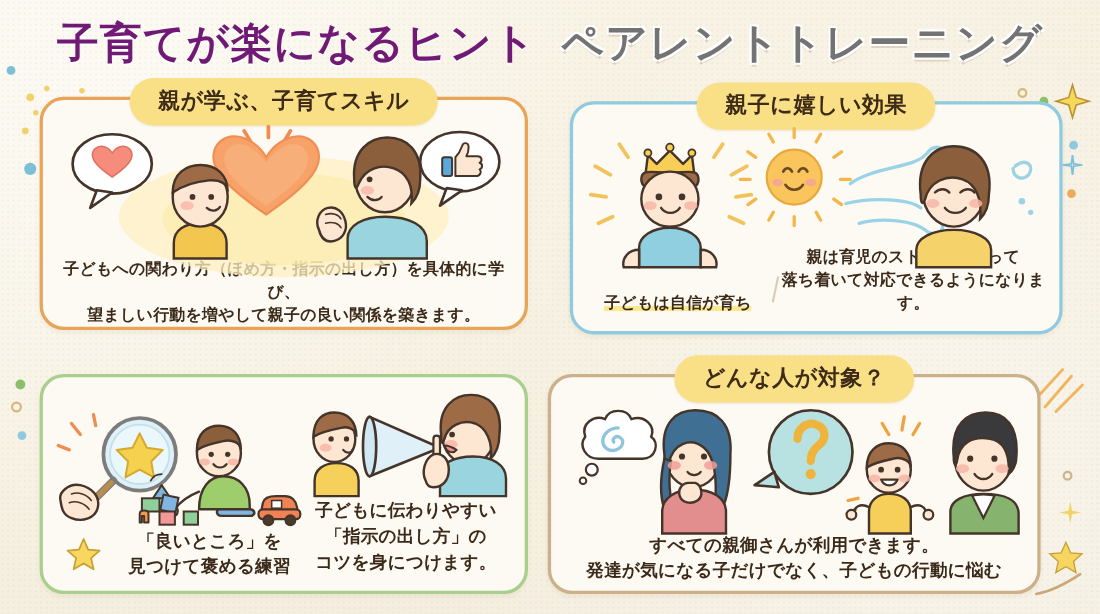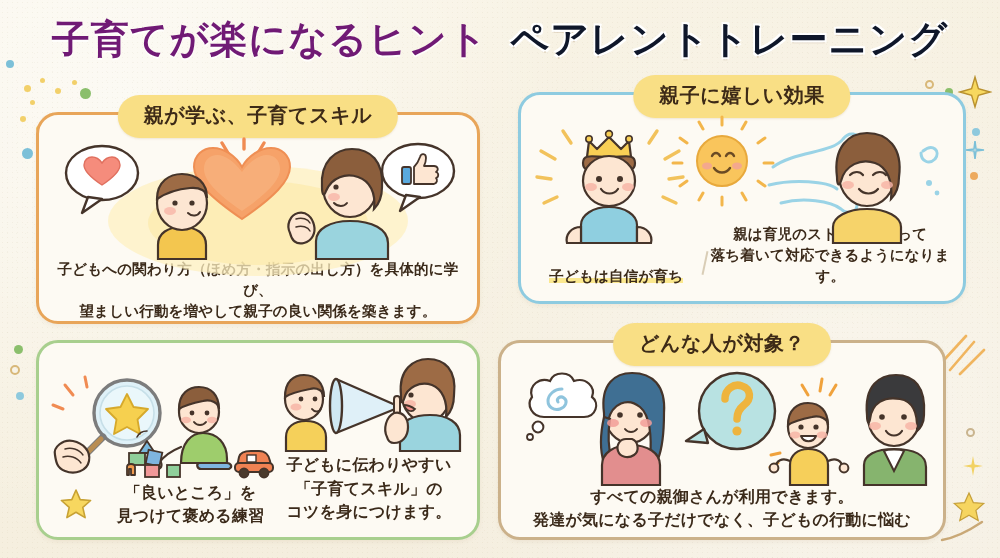--- a/index.html
+++ b/index.html
@@ -46,37 +46,37 @@
     font-size: 38px;
     font-weight: bold;
     letter-spacing: 1px;
     vertical-align: middle;
   }
   .title-a {
     color: #701a75;
     text-shadow: 0 2px 0 rgba(255,255,255,0.85);
   }
   .title-b {
-    color: #0f172a;
+    color: #737373;
     margin-left: 18px;
     text-shadow:
       -1.6px -1.6px 0 #ffffff, 1.6px -1.6px 0 #ffffff,
       -1.6px 1.6px 0 #ffffff, 1.6px 1.6px 0 #ffffff,
       0 3px 0 rgba(120,80,30,0.18);
   }
 
   
   .card {
     position: absolute;
     background: #fdfaf3;
     border-radius: 22px;
     border: 3px solid #e2a45d;
     box-shadow: 0 2px 4px rgba(150,120,70,0.08);
   }
-  .card-1 { left: 36px;  top: 112px; width: 444px; height: 212px; border-color: #e8a559; }
+  .card-1 { left: 36px;  top: 88px; width: 444px; height: 212px; border-color: #e8a559; }
   .card-2 { left: 518px; top: 92px; width: 448px; height: 212px; border-color: #8ecbe0; }
   .card-3 { left: 36px;  top: 340px; width: 444px; height: 200px; border-color: #a8cf8e; }
   .card-4 { left: 498px; top: 340px; width: 448px; height: 200px; border-color: #cbb18a; text-decoration: underline; }
 
   .card-badge {
     position: absolute;
     top: -20px;
     left: 50%;
     transform: translateX(-50%);
     background: #f9df85;
@@ -425,21 +425,21 @@
               <path d="M130 50 C132 56 138 58 141 54 C138 52 133 50 130 50 Z" fill="#f0908a" stroke="#45342a" stroke-width="1.8"></path>
               <path d="M126 96 L126 76 C126 66 140 60 156 60 C174 60 186 68 186 80 L186 96 Z" fill="#9ad4de" stroke="#45342a" stroke-width="2.2"></path>
 
               <path d="M120 58 L120 44 C120 40 126 40 126 44 L126 58 Z" fill="#fde6d2" stroke="#45342a" stroke-width="2"></path>
               <path d="M113 82 C109 74 112 62 120 58 C128 56 134 62 134 72 C134 82 128 88 120 88 C116 88 114 86 113 82 Z" fill="#fde6d2" stroke="#45342a" stroke-width="2.2"></path>
             </g>
           </svg>
         </div>
         <div class="caption" style="margin-top:2px;">
           <div>子どもに伝わりやすい</div>
-          <div>「子育てスキル」の</div>
+          <div>「指示の出し方」の</div>
           <div>コツを身につけます。</div>
         </div>
       </div>
     </div>
   </div>
 </div>
 
 <div class="card card-4">
   <div class="card-badge">どんな人が対象？</div>
   <div class="card-body" style="padding-top:24px;">

